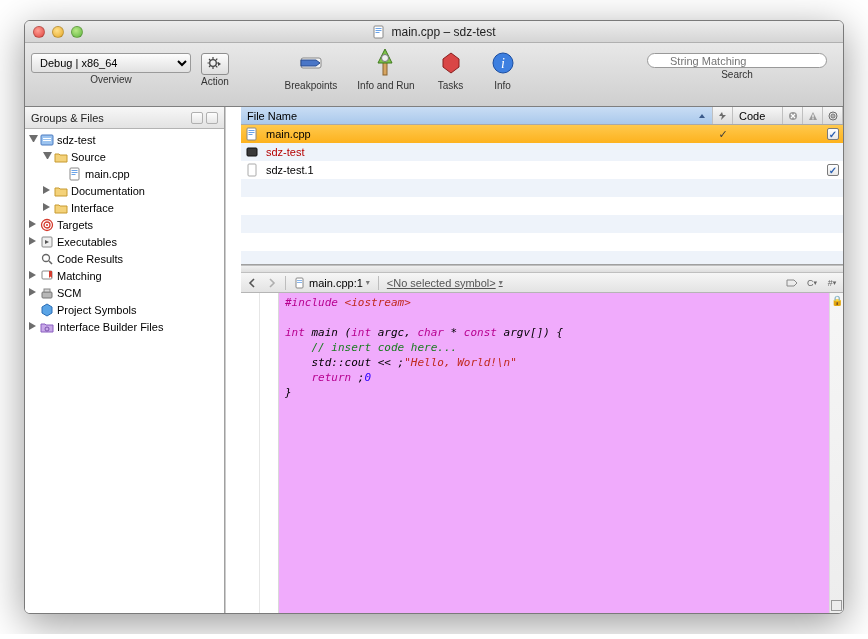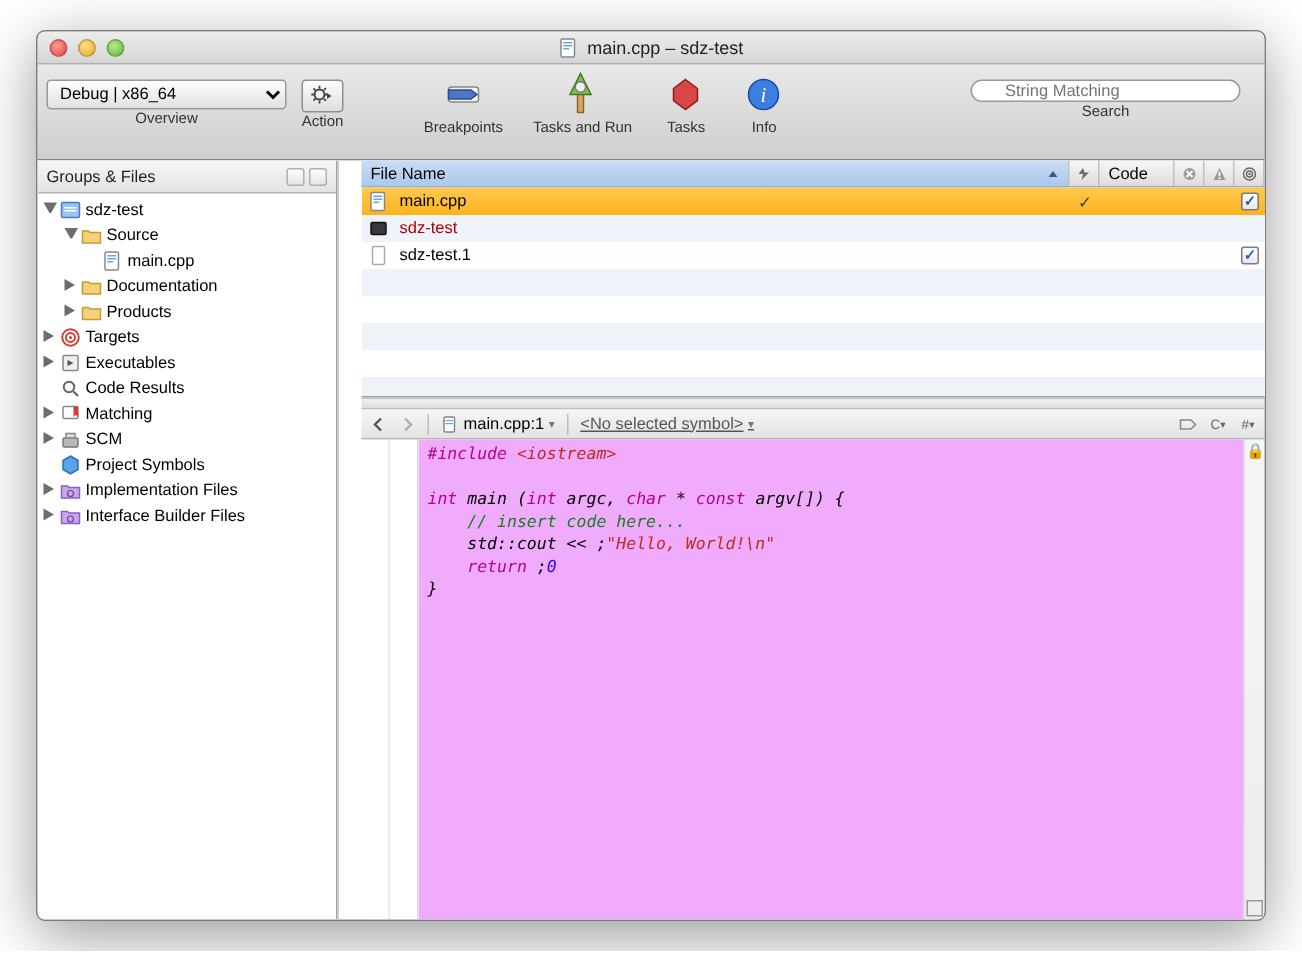--- a/index.html
+++ b/index.html
@@ -126,21 +126,21 @@
       <div class="tb-label">Breakpoints</div>
     </div>
     <div class="tb-big">
       <div class="tb-big-icon">
         <svg width="32" height="32" viewBox="0 0 32 32">
             <rect x="13" y="14" width="4" height="14" fill="#d7a561" stroke="#8a6430"></rect>
             <path d="M15 2 L8 16 H22 Z" fill="#7fc24a" stroke="#3e7a1d"></path>
             <circle cx="15" cy="11" r="3.5" fill="#efefef" stroke="#777"></circle>
           </svg>
       </div>
-      <div class="tb-label">Tasks and Run</div>
+      <div class="tb-label">Info and Run</div>
     </div>
     <div class="tb-big">
       <div class="tb-big-icon">
         <svg width="28" height="28" viewBox="0 0 28 28">
             <polygon points="14,4 22,10 22,18 14,24 6,18 6,10" fill="#d94646" stroke="#8a1f1f"></polygon>
           </svg>
       </div>
       <div class="tb-label">Tasks</div>
     </div>
     <div class="tb-big">
@@ -224,21 +224,21 @@
             <span>Documentation</span>
           </div>
           <div class="tree-row">
             <span class="spacer" style="width: 14px;"></span>
             <span class="disclosure closed"></span>
             <span class="gen-icon">
               <svg width="14" height="14" viewBox="0 0 14 14">
                 <path d="M1 4 h4 l1 1 h7 v7 h-12 z" fill="#f4d27a" stroke="#c79a30"></path>
               </svg>
             </span>
-            <span>Products</span>
+            <span>Interface</span>
           </div>
           <div class="tree-row">
             <span class="spacer" style="width: 0px;"></span>
             <span class="disclosure closed"></span>
             <span class="gen-icon">
               <svg width="14" height="14" viewBox="0 0 14 14">
                 <circle cx="7" cy="7" r="5.5" fill="none" stroke="#d43c2f" stroke-width="1.3"></circle>
                 <circle cx="7" cy="7" r="3" fill="none" stroke="#d43c2f" stroke-width="1.3"></circle>
                 <circle cx="7" cy="7" r="1" fill="#d43c2f"></circle>
               </svg>
@@ -291,31 +291,20 @@
           </div>
           <div class="tree-row">
             <span class="spacer" style="width: 0px;"></span>
             <span class="disclosure"></span>
             <span class="gen-icon">
               <svg width="14" height="14" viewBox="0 0 14 14">
                 <path d="M7 1l5 3v6l-5 3-5-3V4z" fill="#5aa4e6" stroke="#2a6db5"></path>
               </svg>
             </span>
             <span>Project Symbols</span>
-          </div>
-          <div class="tree-row">
-            <span class="spacer" style="width: 0px;"></span>
-            <span class="disclosure closed"></span>
-            <span class="gen-icon">
-              <svg width="14" height="14" viewBox="0 0 14 14">
-                <path d="M1 4 h4 l1 1 h7 v7 h-12 z" fill="#c8a8e8" stroke="#8a5fc0"></path>
-                <circle cx="7" cy="9" r="2" fill="none" stroke="#6a3fa0" stroke-width="0.8"></circle>
-              </svg>
-            </span>
-            <span>Implementation Files</span>
           </div>
           <div class="tree-row">
             <span class="spacer" style="width: 0px;"></span>
             <span class="disclosure closed"></span>
             <span class="gen-icon">
               <svg width="14" height="14" viewBox="0 0 14 14">
                 <path d="M1 4 h4 l1 1 h7 v7 h-12 z" fill="#c8a8e8" stroke="#8a5fc0"></path>
                 <circle cx="7" cy="9" r="2" fill="none" stroke="#6a3fa0" stroke-width="0.8"></circle>
               </svg>
             </span>

